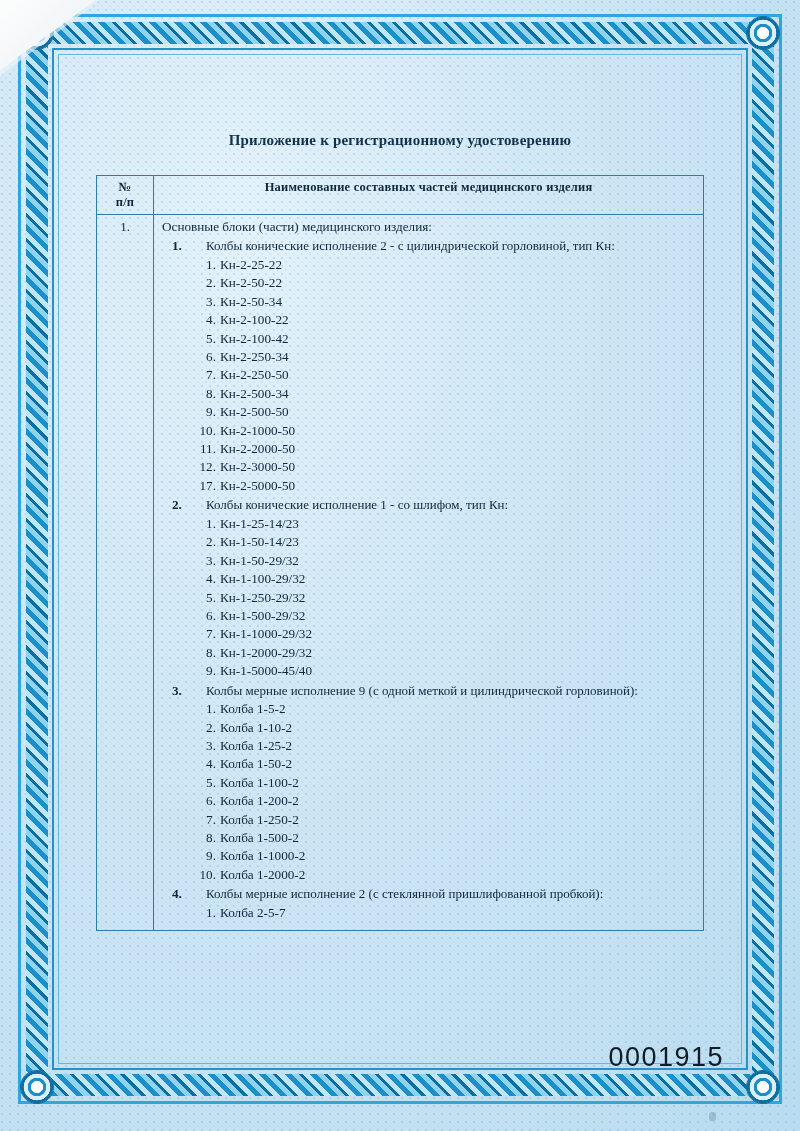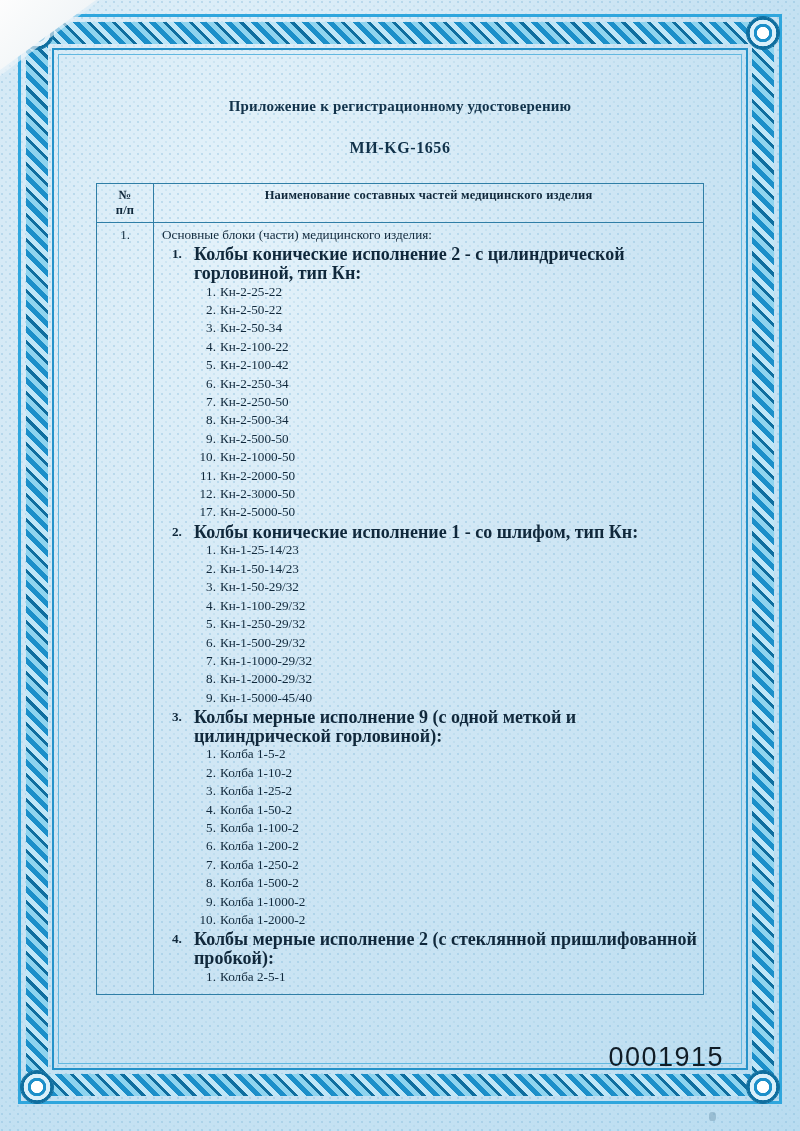--- a/index.html
+++ b/index.html
@@ -110,21 +110,21 @@
     width: 660px;
     height: 986px;
   }
 
   .doc-title {
     text-align: center;
     font-weight: bold;
     font-size: 15px;
     color: #11324a;
     letter-spacing: 0.2px;
-    margin-top: 32px;
+    margin-top: 66px;
   }
   .doc-number {
     text-align: center;
     font-weight: bold;
     font-size: 16px;
     color: #11324a;
     letter-spacing: 0.6px;
     margin-top: 24px;
   }
 
@@ -171,23 +171,24 @@
     margin-top: 1px;
   }
   ol.groups > li > .grp-num {
     position: absolute;
     left: -22px;
     top: 0;
     font-weight: bold;
     font-size: 13.2px;
   }
   .grp-title {
-    font-weight: bold;
-    font-size: 18px;
+    font-weight: normal;
+    font-size: 13px;
     line-height: 18.6px;
+    margin-left: 12px;
   }
   ol.items {
     list-style: none;
     margin: 0;
     padding: 0 0 0 26px;
   }
   ol.items > li {
     position: relative;
     font-size: 13.2px;
     line-height: 18.4px;
@@ -236,21 +237,20 @@
   <div class="rosette tr"></div>
   <div class="rosette bl"></div>
   <div class="rosette br"></div>
 
   <div id="fold-edge"></div>
   <div id="fold"></div>
 
   <div id="content">
 
     <div class="doc-title">Приложение к регистрационному удостоверению</div>
-    <div class="doc-number">МИ-KG-1656</div>
 
     <table class="parts">
       <thead>
         <tr>
           <th class="col-num">
             <div>№</div>
             <div>п/п</div>
           </th>
           <th>Наименование составных частей медицинского изделия</th>
         </tr>
@@ -308,21 +308,21 @@
                     <li><span class="it-num">7.</span><span>Колба 1-250-2</span></li>
                     <li><span class="it-num">8.</span><span>Колба 1-500-2</span></li>
                     <li><span class="it-num">9.</span><span>Колба 1-1000-2</span></li>
                     <li><span class="it-num">10.</span><span>Колба 1-2000-2</span></li>
                   </ol>
                 </li>
                 <li>
                   <span class="grp-num">4.</span>
                   <div class="grp-title">Колбы мерные исполнение 2 (с стеклянной пришлифованной пробкой):</div>
                   <ol class="items">
-                    <li><span class="it-num">1.</span><span>Колба 2-5-1</span></li>
+                    <li><span class="it-num">1.</span><span>Колба 2-5-7</span></li>
                   </ol>
                 </li>
               </ol>
           </td>
         </tr>
       </tbody>
     </table>
 
   </div>
 

